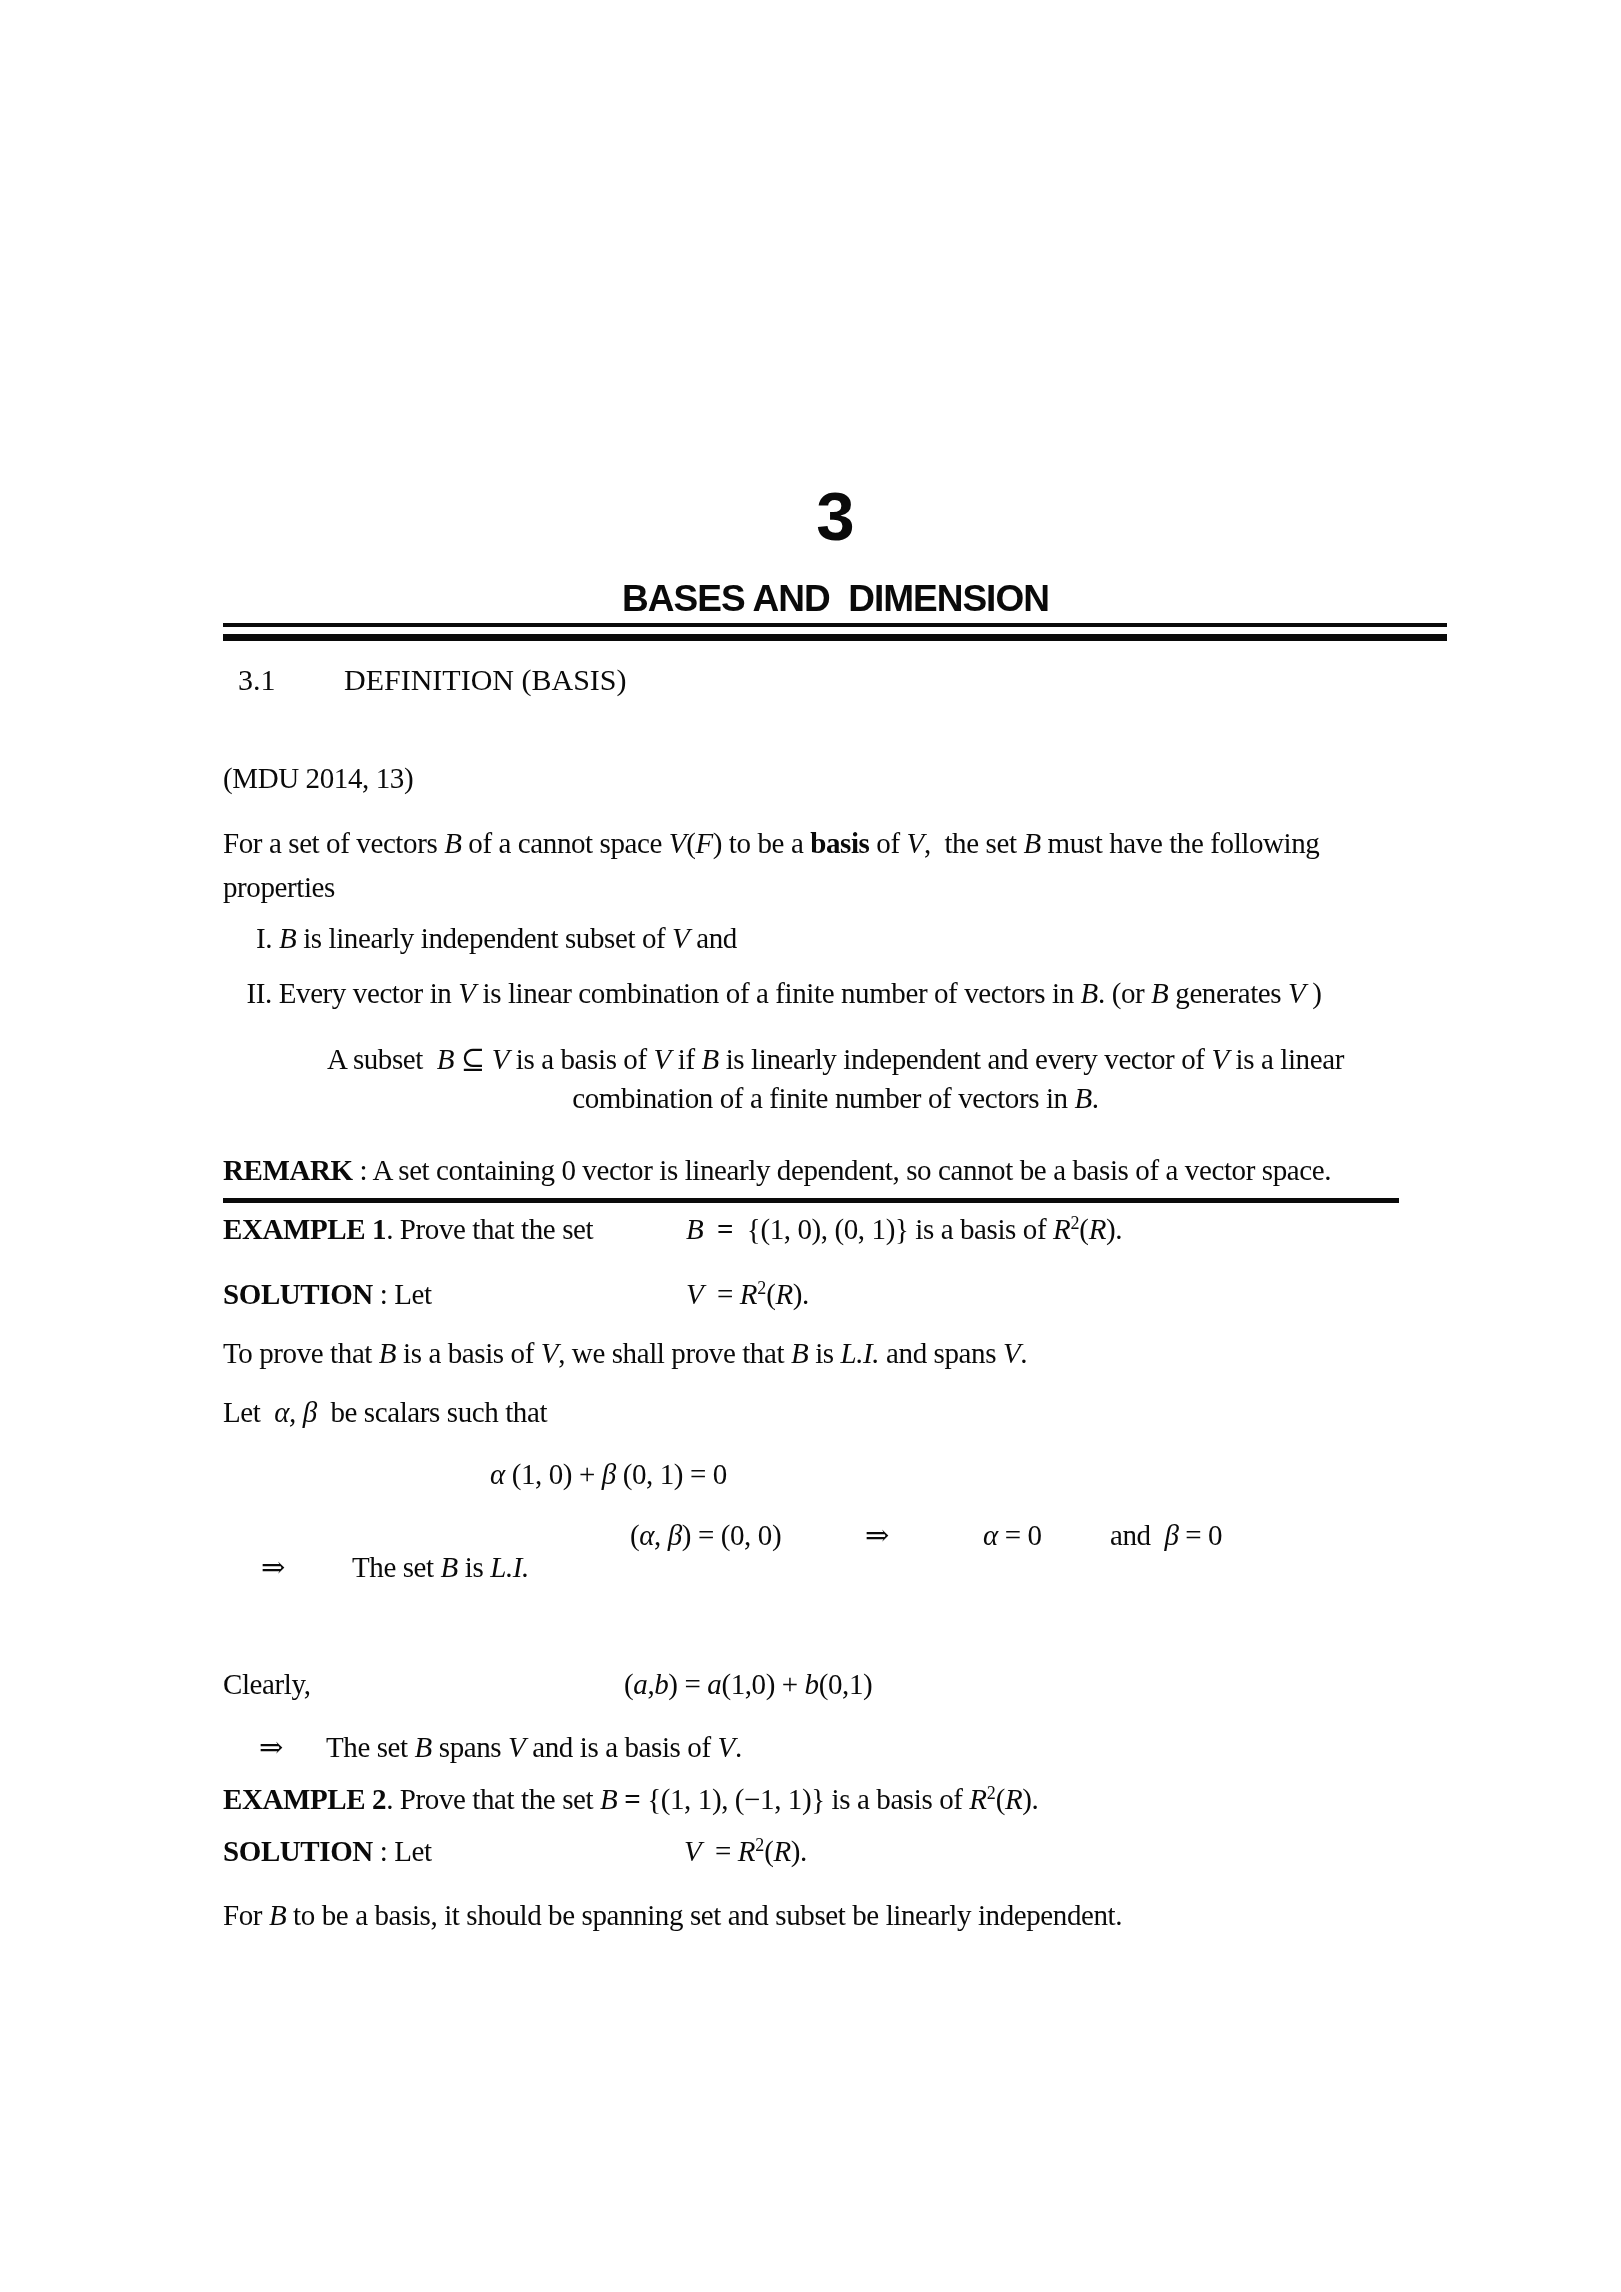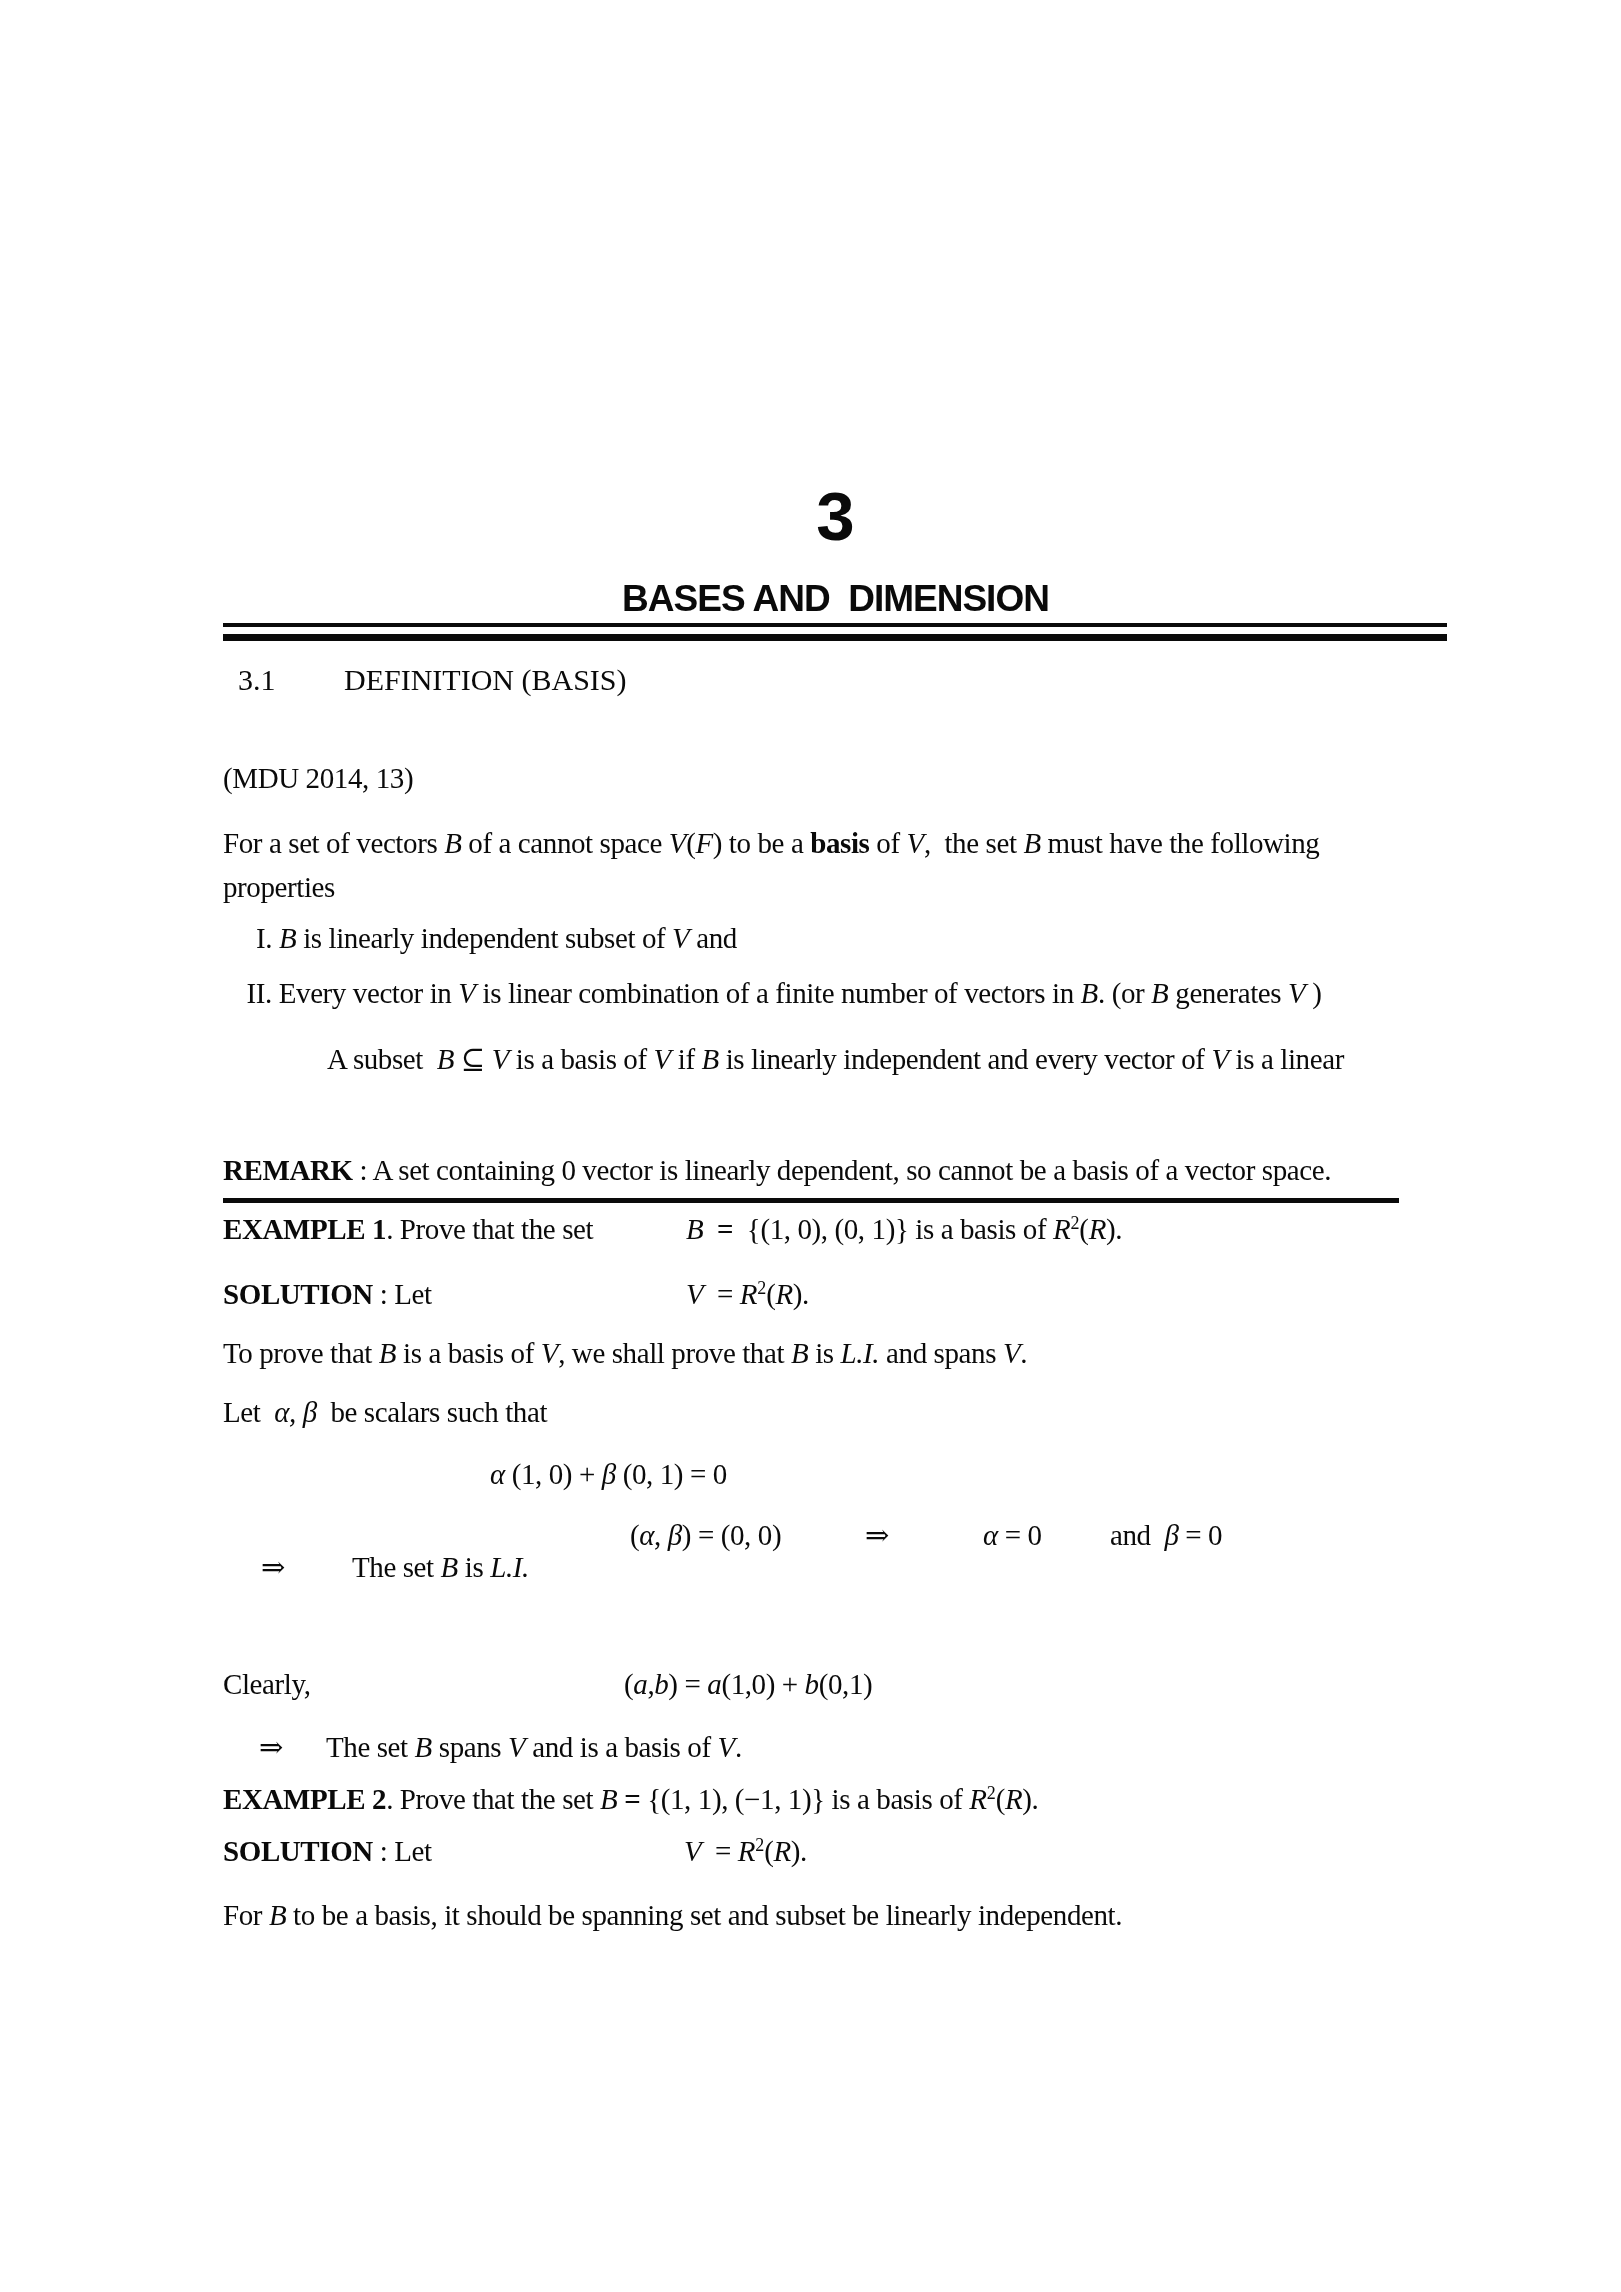--- a/index.html
+++ b/index.html
@@ -65,20 +65,21 @@
 
     <div class="line right" style="top:759px;padding-right:54px;box-sizing:border-box">(MDU 2014, 13)</div>
 
     <div class="line" style="top:824px"><span>For a set of vectors </span><span class="i">B</span><span> of a cannot space </span><span class="i">V</span><span>(</span><span class="i">F</span><span>) to be a </span><span class="b">basis</span><span> of </span><span class="i">V</span><span>,  the set </span><span class="i">B</span><span> must have the following</span></div>
     <div class="line" style="top:868px">properties</div>
 
     <div class="line" style="top:919px;padding-left:33px;box-sizing:border-box"><span>I. </span><span class="i">B</span><span> is linearly independent subset of </span><span class="i">V</span><span> and</span></div>
     <div class="line" style="top:974px;padding-left:23.5px;box-sizing:border-box"><span>II. Every vector in </span><span class="i">V</span><span> is linear combination of a finite number of vectors in </span><span class="i">B</span><span>. (or </span><span class="i">B</span><span> generates </span><span class="i">V</span><span> )</span></div>
 
     <div class="line center" style="top:1040px"><span>A subset  </span><span class="i">B</span><span> ⊆ </span><span class="i">V</span><span> is a basis of </span><span class="i">V</span><span> if </span><span class="i">B</span><span> is linearly independent and every vector of </span><span class="i">V</span><span> is a linear</span></div>
+    <div class="line center" style="top:1079px"><span>combination of a finite number of vectors in </span><span class="i">B</span><span>.</span></div>
 
     <div class="line" style="top:1151px"><span class="b">REMARK</span><span> : A set containing 0 vector is linearly dependent, so cannot be a basis of a vector space.</span></div>
     <div class="rule rule-remark"></div>
 
     <div class="line" style="top:1210px">
       <span class="at" style="left:0"><span class="b">EXAMPLE 1</span><span>. Prove that the set</span></span>
       <span class="at" style="left:463px"><span class="i">B</span><span>  </span><span class="b">=</span><span>  {(1, 0), (0, 1)} is a basis of </span><span class="i">R</span><span class="sup">2</span><span>(</span><span class="i">R</span><span>).</span></span>
     </div>
 
     <div class="line" style="top:1275px">

